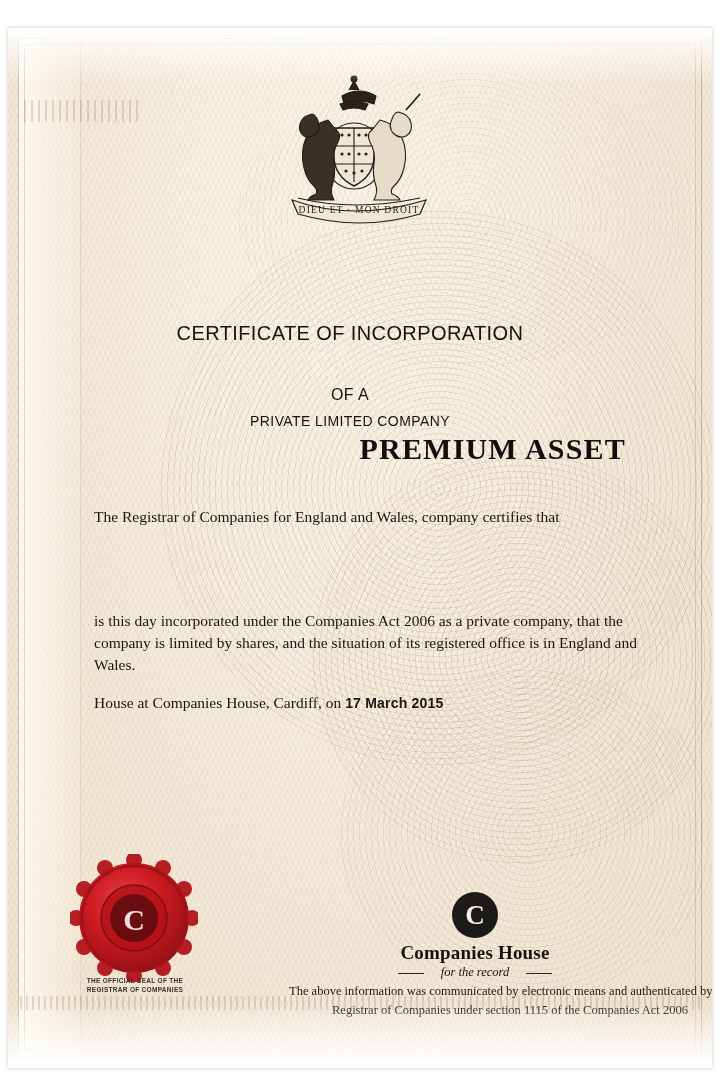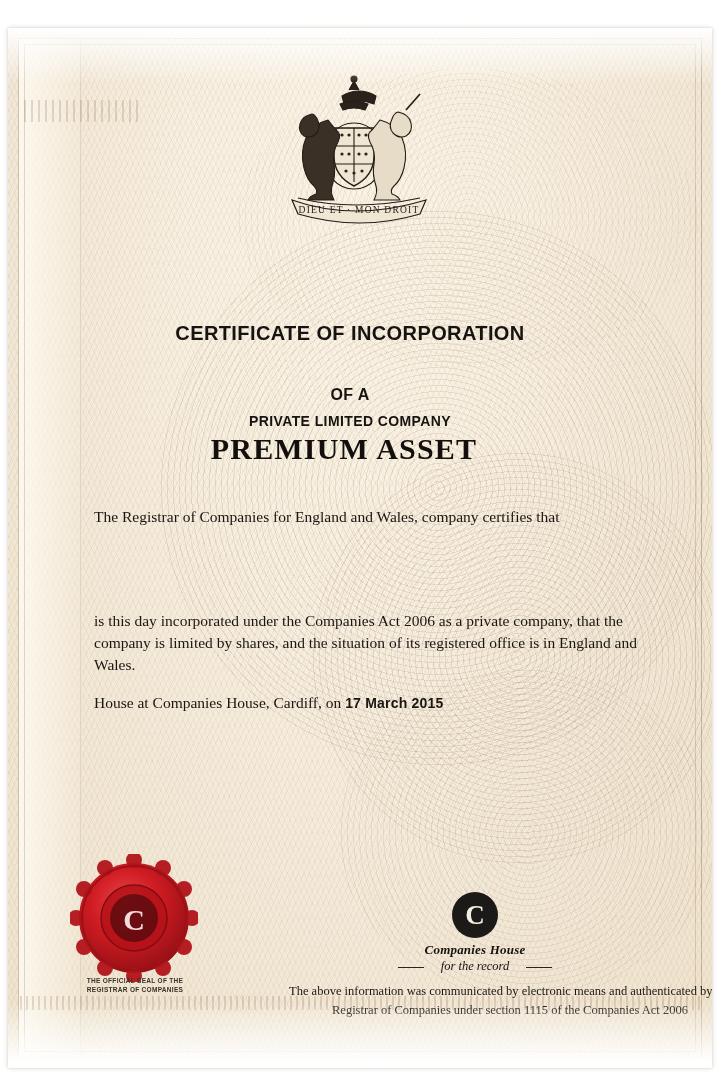--- a/index.html
+++ b/index.html
@@ -106,39 +106,40 @@
   }
   .arms svg { display:block; }
 
   
   .title {
     position: absolute;
     left: 72px; top: 292px;
     width: 540px;
     text-align: center;
     font-family: "Liberation Sans", sans-serif;
-    font-weight: bold;
+    font-weight: normal;
     font-size: 20px;
     letter-spacing: 0.4px;
     color: #171310;
     line-height: 26px;
   }
   .title .l2 { font-size: 16px; margin-top: 36px; }
   .title .l3 { font-size: 14px; }
 
   .company {
     position: absolute;
     left: 72px; top: 404px;
     width: 528px;
-    text-align: center;
+    text-align: right;
     font-family: "Liberation Serif", serif;
     font-weight: bold;
     font-size: 30px;
     letter-spacing: 1.2px;
     color: #120f0c;
+    padding-left: 18px;
   }
 
   .para {
     position: absolute;
     font-family: "Liberation Serif", serif;
     font-size: 15.5px;
     color: #1a1611;
     line-height: 22px;
   }
   .p-certifies { left: 86px; top: 478px; width: 560px; }
@@ -183,23 +184,22 @@
     border-radius: 50%;
     background: #1c1a18;
     color: #f5efe2;
     font-family: "Liberation Serif", serif;
     font-size: 27px;
     line-height: 46px;
     font-weight: bold;
   }
   .ch-name {
     font-family: "Liberation Serif", serif;
-    font-style: italic;
     font-weight: bold;
-    font-size: 13px;
+    font-size: 19px;
     letter-spacing: .2px;
   }
   .ch-tag {
     font-family: "Liberation Serif", serif;
     font-style: italic;
     font-size: 12.5px;
     margin-top: 1px;
     position: relative;
   }
   .ch-tag:before, .ch-tag:after {

